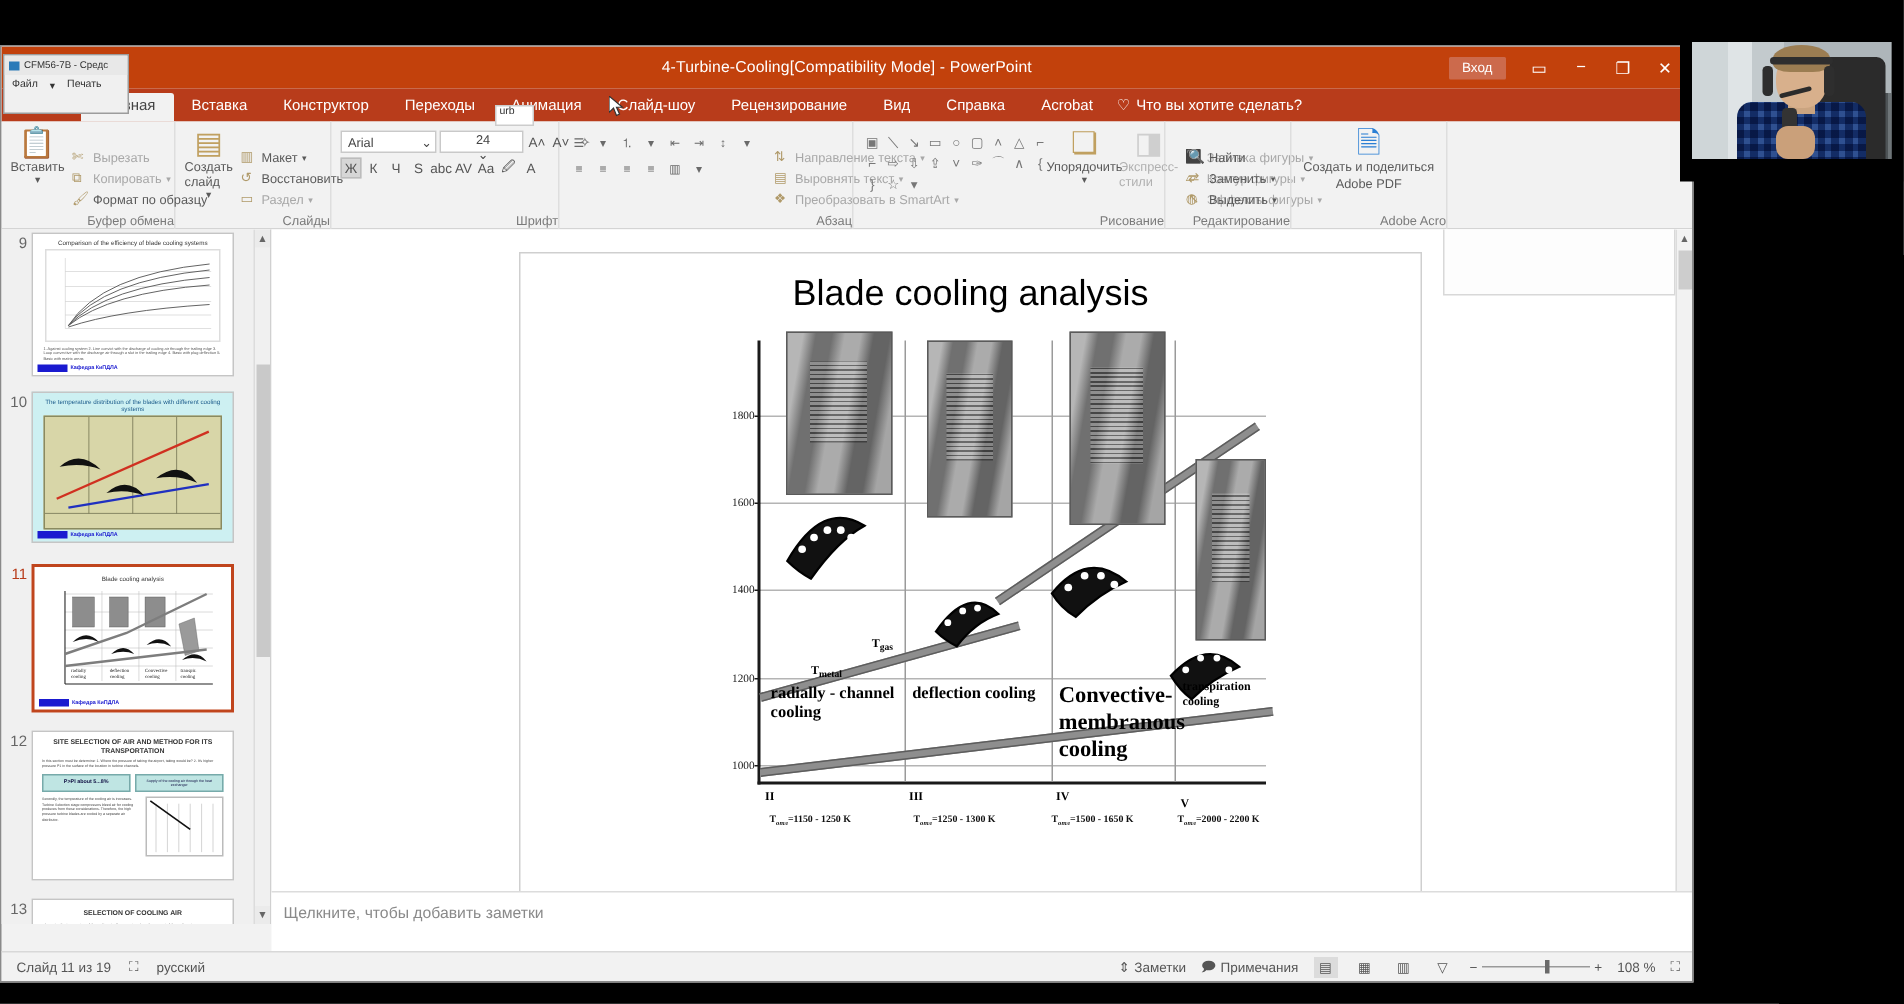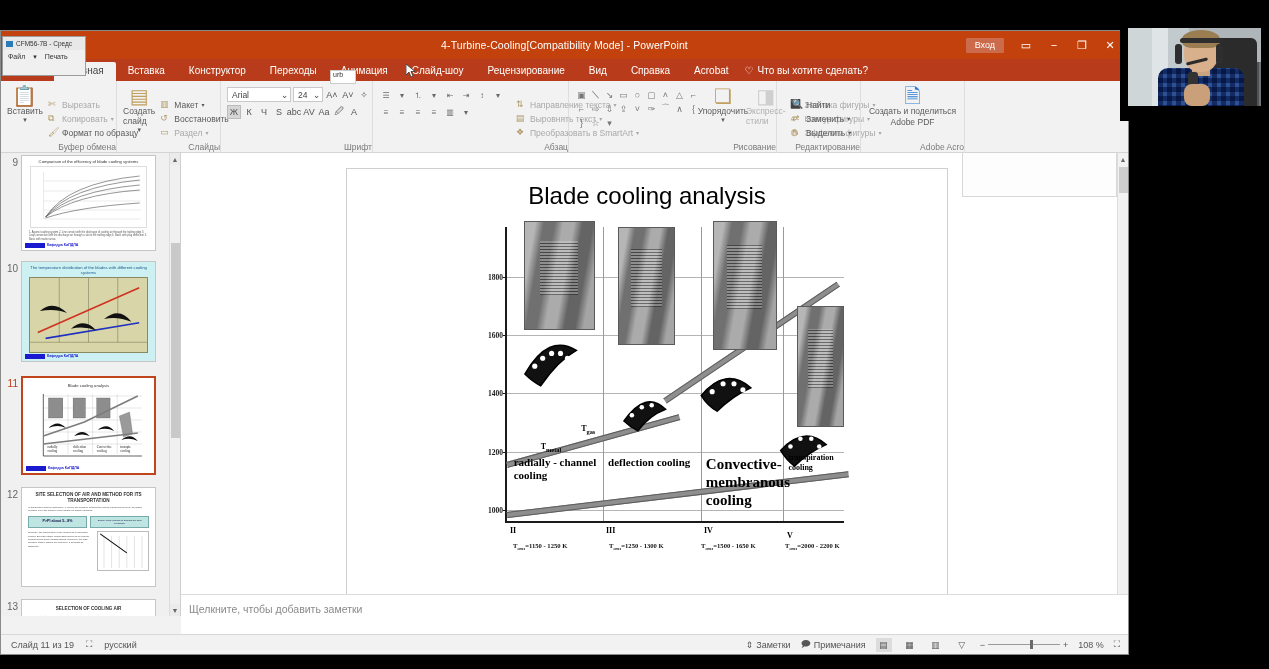--- a/index.html
+++ b/index.html
@@ -71,21 +71,21 @@
   .ritem.on { color:#5a5a5a; }
   .ritem .ic { width:11px; height:11px; display:inline-block; font-size:9px; color:#b09a6a; }
 
   .fontbar { display:flex; flex-direction:column; gap:3px; padding-top:3px; }
   .fontrow1 { display:flex; align-items:center; gap:2px; }
   .fsel {
     border:1px solid #c9c9c9; background:#fff; font-size:8.5px; color:#444;
     height:15px; display:flex; align-items:center; padding:0 2px 0 4px; justify-content:space-between;
   }
   .fsel.name { width: 64px; }
-  .fsel.size { width: 30px; }
+  .fsel.size { width: 56px; flex-direction: column; }
   .fontrow2 { display:flex; align-items:center; gap:1px; }
   .fbtn { width:14px; height:14px; font-size:9px; color:#555; display:flex;
           align-items:center; justify-content:center; }
   .fbtn.sel { background:#d6d6d6; border:1px solid #bcbcbc; }
 
   .paracol { display:flex; flex-direction:column; gap:4px; padding-top:5px; }
   .pararow { display:flex; align-items:center; gap:2px; }
   .pbtn { width:14px; height:13px; font-size:8px; color:#6a6a6a; display:flex;
           align-items:center; justify-content:center; }
 
@@ -126,21 +126,21 @@
     font-family:"Liberation Sans", sans-serif;
   }
 
   
   .fig { position:absolute; left:122px; top:58px; width:375px; height:330px; }
   .plot { position:absolute; left:36px; top:0; right:0; bottom:34px;
           border-left:2.5px solid #1a1a1a; border-bottom:2.5px solid #1a1a1a; }
   .hgrid { position:absolute; left:0; right:0; height:0; border-top:1px solid #b4b4b4; }
   .vgrid { position:absolute; top:0; bottom:0; width:0; border-left:1px solid #9a9a9a; }
   .ytick { position:absolute; right:calc(100% + 4px); transform:translateY(-50%);
-           font-size:7.5px; font-family:"Liberation Serif", serif; font-weight:bold; color:#1a1a1a; }
+           font-size:7.5px; font-family:"Liberation Serif", serif; font-weight:normal; color:#1a1a1a; }
   .ytickmark { position:absolute; left:-4px; width:4px; height:0; border-top:1.6px solid #1a1a1a; }
 
   .band { position:absolute; transform-origin:left center; background:#8e8e8e;
           border-top:1px solid #5d5d5d; border-bottom:1px solid #5d5d5d; }
 
   .colhead { position:absolute; font-family:"Liberation Serif", serif; font-weight:bold;
              color:#000; line-height:1.18; }
   .xtick { position:absolute; bottom:-2px; font-family:"Liberation Serif", serif;
            font-weight:bold; font-size:8px; }
   .xlab { position:absolute; font-family:"Liberation Serif", serif; font-weight:bold;

